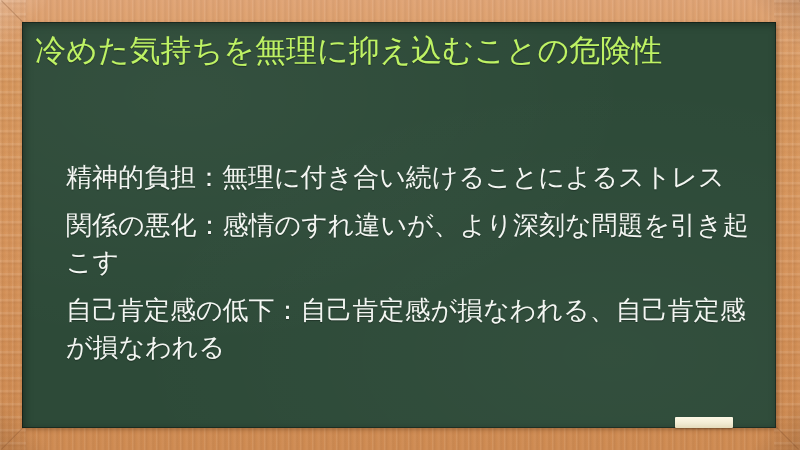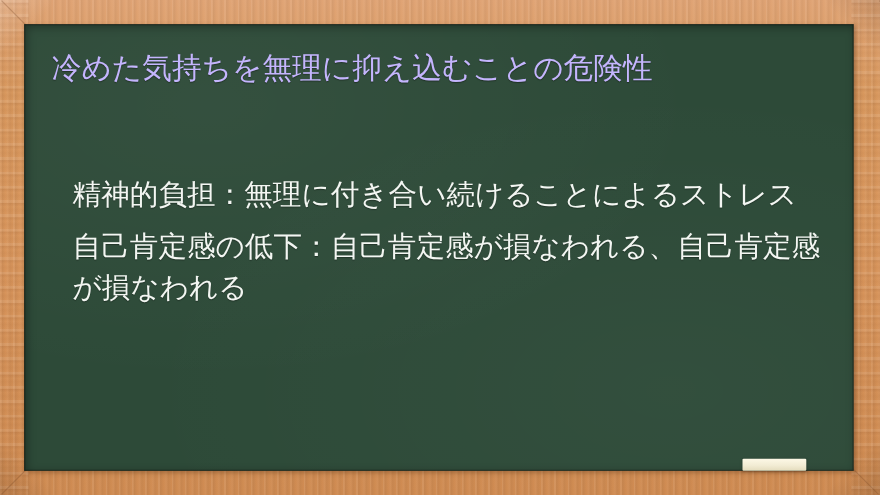--- a/index.html
+++ b/index.html
@@ -113,25 +113,25 @@
       radial-gradient(ellipse at 22% 18%, rgba(255,255,255,0.035) 0%, rgba(255,255,255,0) 55%),
       radial-gradient(ellipse at 78% 82%, rgba(255,255,255,0.028) 0%, rgba(255,255,255,0) 60%);
   }
 
   
   #title {
     position: absolute;
     left: 13px;
     top: 8px;
     width: 716px;
-    margin: 12px;
-    color: #c4b5fd;
+    margin: 0;
+    color: #bef264;
     font-family: "DejaVu Sans", "Liberation Sans", sans-serif;
     font-weight: 400;
-    font-size: 27px;
+    font-size: 31px;
     line-height: 41px;
     letter-spacing: 0px;
     text-shadow: 0 1px 1px rgba(0,0,0,0.35);
     z-index: 2;
   }
 
   #bullets {
     position: absolute;
     left: 33px;
     top: 126px;
@@ -182,20 +182,21 @@
   <div class="seam tr"></div>
   <div class="seam bl"></div>
   <div class="seam br"></div>
 
   <div id="board">
 
     <h1 id="title">冷めた気持ちを無理に抑え込むことの危険性</h1>
 
     <ul id="bullets">
       <li>精神的負担：無理に付き合い続けることによるストレス</li>
+      <li>関係の悪化：感情のすれ違いが、より深刻な問題を引き起こす</li>
       <li>自己肯定感の低下：自己肯定感が損なわれる、自己肯定感が損なわれる</li>
     </ul>
 
   </div>
 
   <div id="chalk-stick"></div>
 
 </div>
 
 </body></html>

